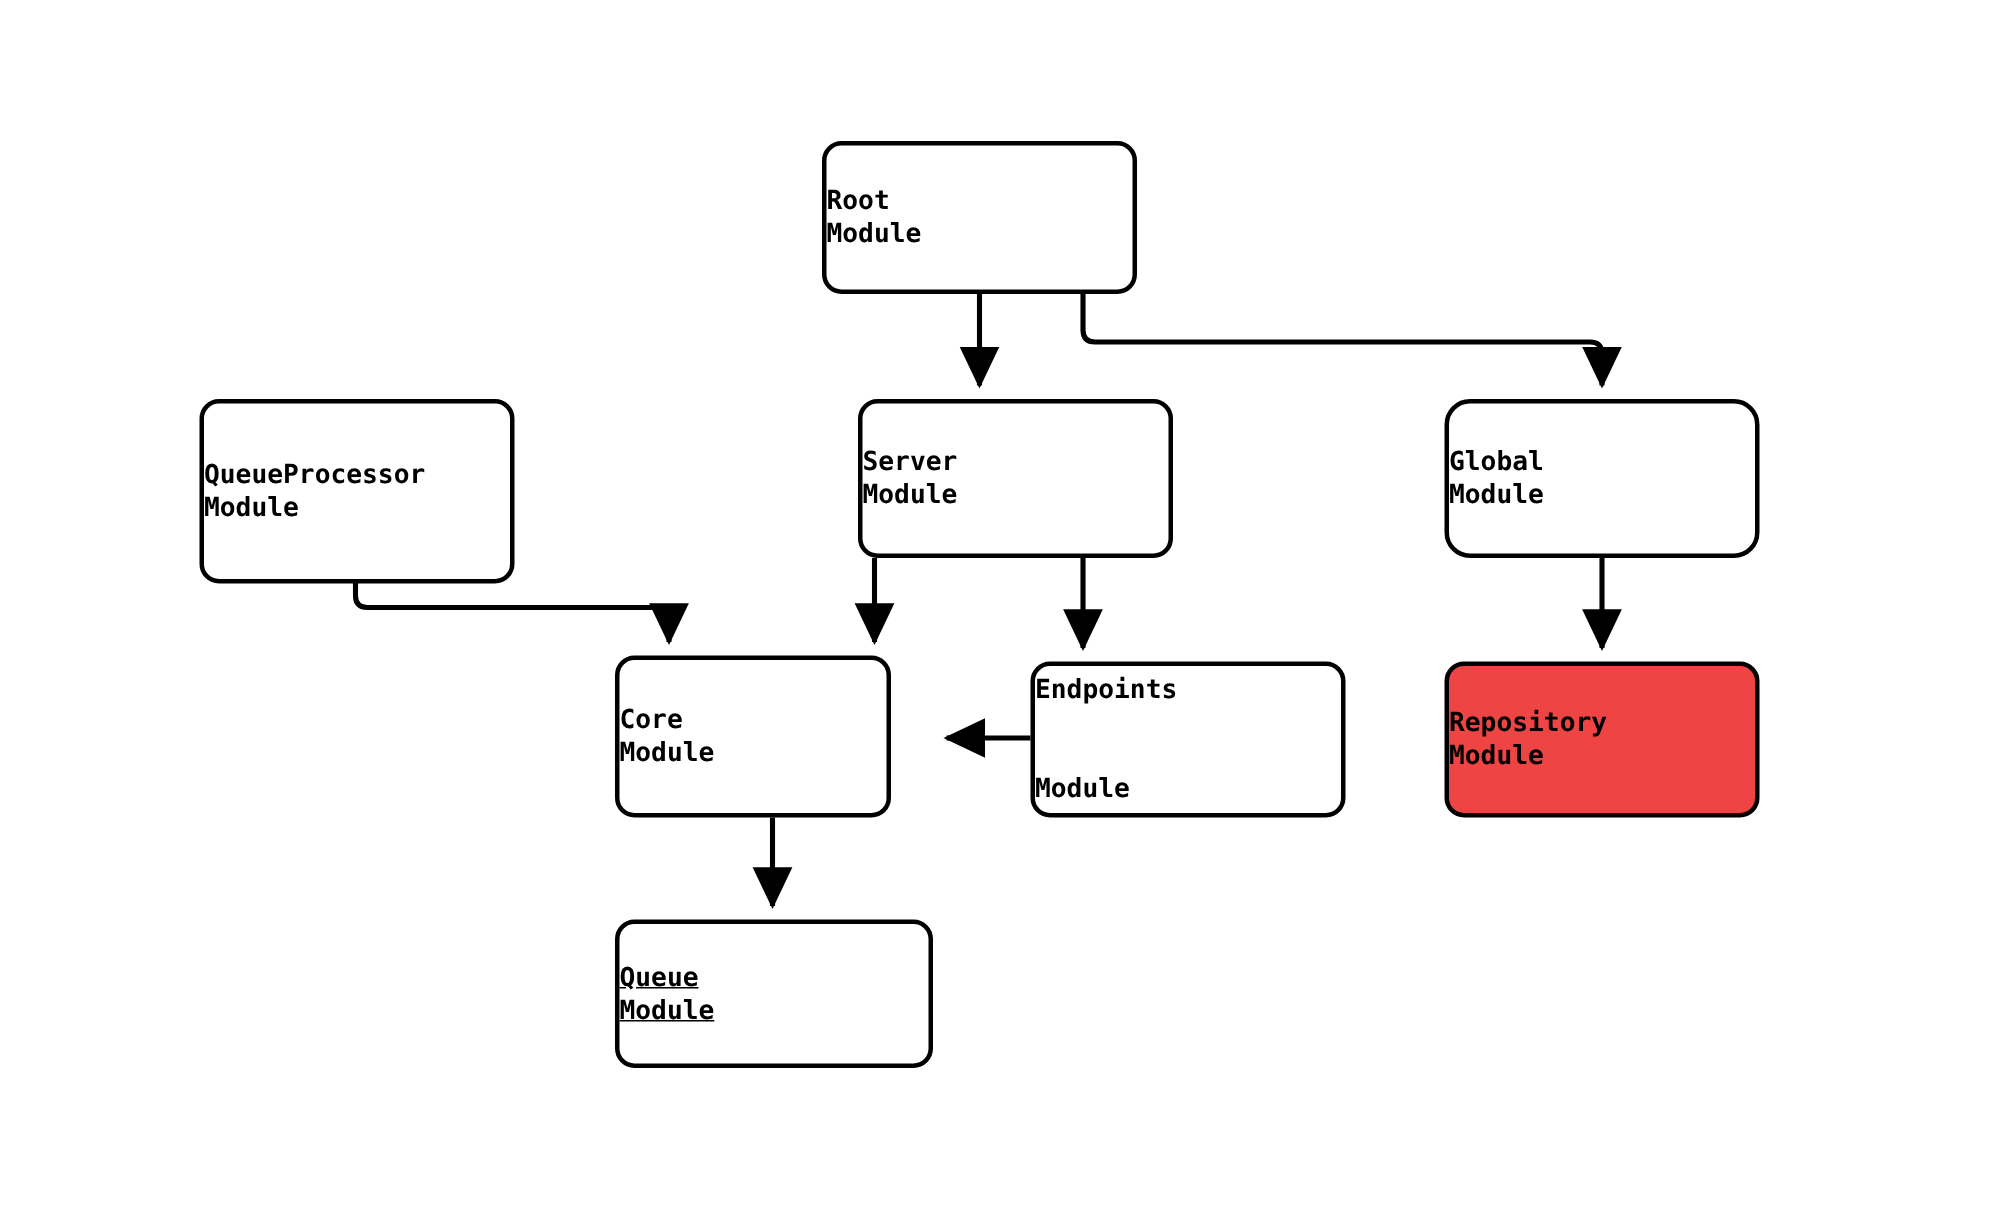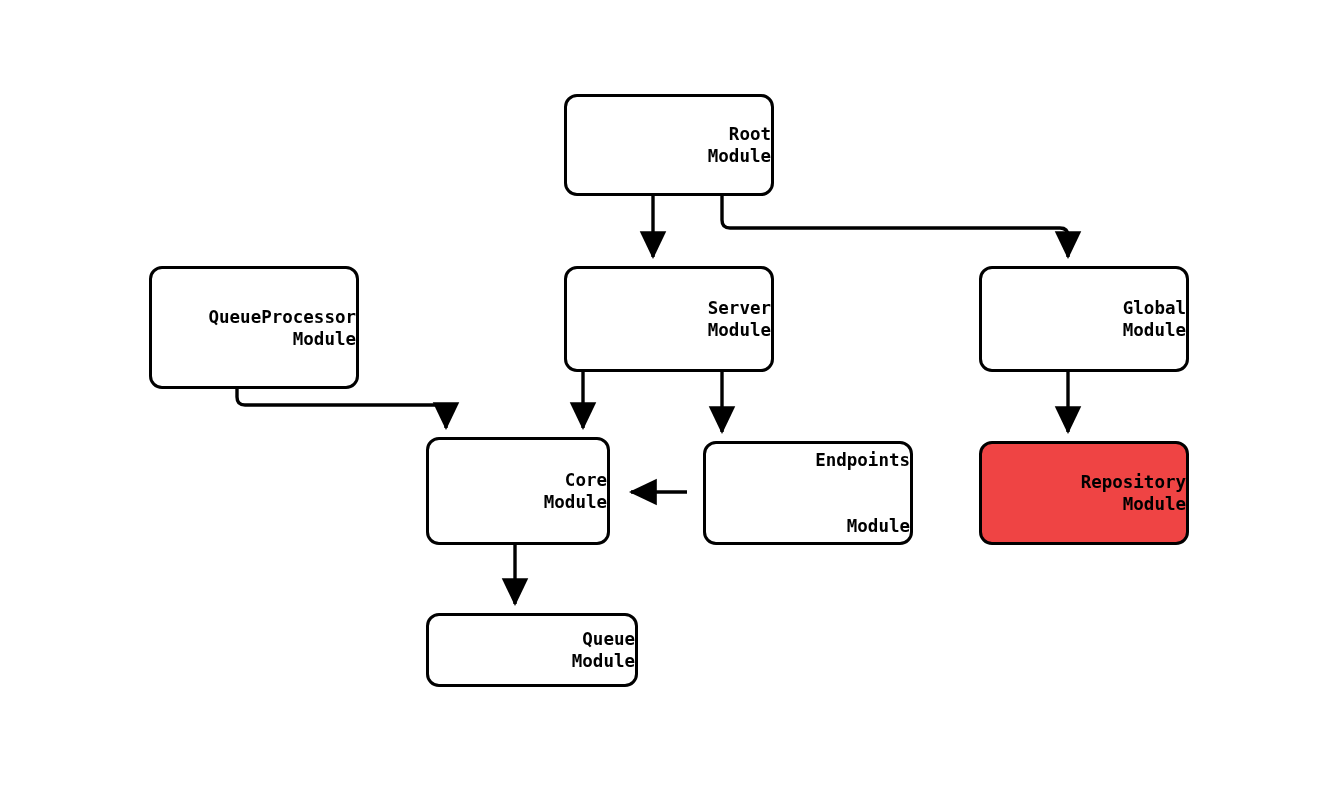--- a/index.html
+++ b/index.html
@@ -24,24 +24,23 @@
     height: 809px;
   }
   .node {
     position: absolute;
     box-sizing: border-box;
     background: #ffffff;
     border: 3.5px solid #000000;
     border-radius: 13px;
     display: flex;
     flex-direction: column;
-    align-items: flex-end;
+    align-items: flex-start;
     justify-content: center;
     z-index: 2;
-    margin-left: 16px;
   }
   .node-label {
     font-family: "DejaVu Sans Mono", "Liberation Mono", monospace;
     font-size: 17.5px;
     line-height: 22px;
     font-weight: 700;
     color: #000000;
     text-align: center;
     white-space: pre;
     letter-spacing: 0px;
@@ -83,43 +82,43 @@
   <div class="node" style="left: 548px; top: 94px; width: 210px; height: 102px; background: rgb(255, 255, 255); border-color: rgb(0, 0, 0);">
     <span class="node-label">Root</span>
     <span class="node-label">Module</span>
   </div>
 
   <div class="node" style="left: 133px; top: 266px; width: 210px; height: 123px; background: rgb(255, 255, 255); border-color: rgb(0, 0, 0);">
     <span class="node-label">QueueProcessor</span>
     <span class="node-label">Module</span>
   </div>
 
-  <div class="node" style="left: 548px; top: 266px; width: 210px; height: 106px; background: rgb(255, 255, 255); border-color: rgb(0, 0, 0);">
+  <div class="node" style="left: 572px; top: 266px; width: 210px; height: 106px; background: rgb(255, 255, 255); border-color: rgb(0, 0, 0);">
     <span class="node-label">Server</span>
     <span class="node-label">Module</span>
   </div>
 
-  <div class="node" style="left: 963px; top: 266px; width: 210px; height: 106px; background: rgb(255, 255, 255); border-color: rgb(0, 0, 0);">
+  <div class="node" style="left: 963px; top: 266px; width: 210px; height: 106px; background: rgb(255, 255, 255); border-color: rgb(0, 0, 0); border-radius: 17px;">
     <span class="node-label">Global</span>
     <span class="node-label">Module</span>
   </div>
 
   <div class="node" style="left: 410px; top: 437px; width: 184px; height: 108px; background: rgb(255, 255, 255); border-color: rgb(0, 0, 0);">
     <span class="node-label">Core</span>
     <span class="node-label">Module</span>
   </div>
 
   <div class="node" style="left: 687px; top: 441px; width: 210px; height: 104px; background: rgb(255, 255, 255); border-color: rgb(0, 0, 0); gap: 44px;">
     <span class="node-label">Endpoints</span>
     <span class="node-label">Module</span>
   </div>
 
   <div class="node" style="left: 963px; top: 441px; width: 210px; height: 104px; background: #ef4444; border-color: rgb(0, 0, 0);">
     <span class="node-label">Repository</span>
     <span class="node-label">Module</span>
   </div>
 
-  <div class="node" style="left: 410px; top: 613px; width: 212px; height: 74px; background: rgb(255, 255, 255); border-color: rgb(0, 0, 0);">
+  <div class="node" style="left: 410px; top: 613px; width: 212px; height: 99px; background: rgb(255, 255, 255); border-color: rgb(0, 0, 0); text-decoration: underline;">
     <span class="node-label">Queue</span>
     <span class="node-label">Module</span>
   </div>
 
 </div>
 
 </body></html>

